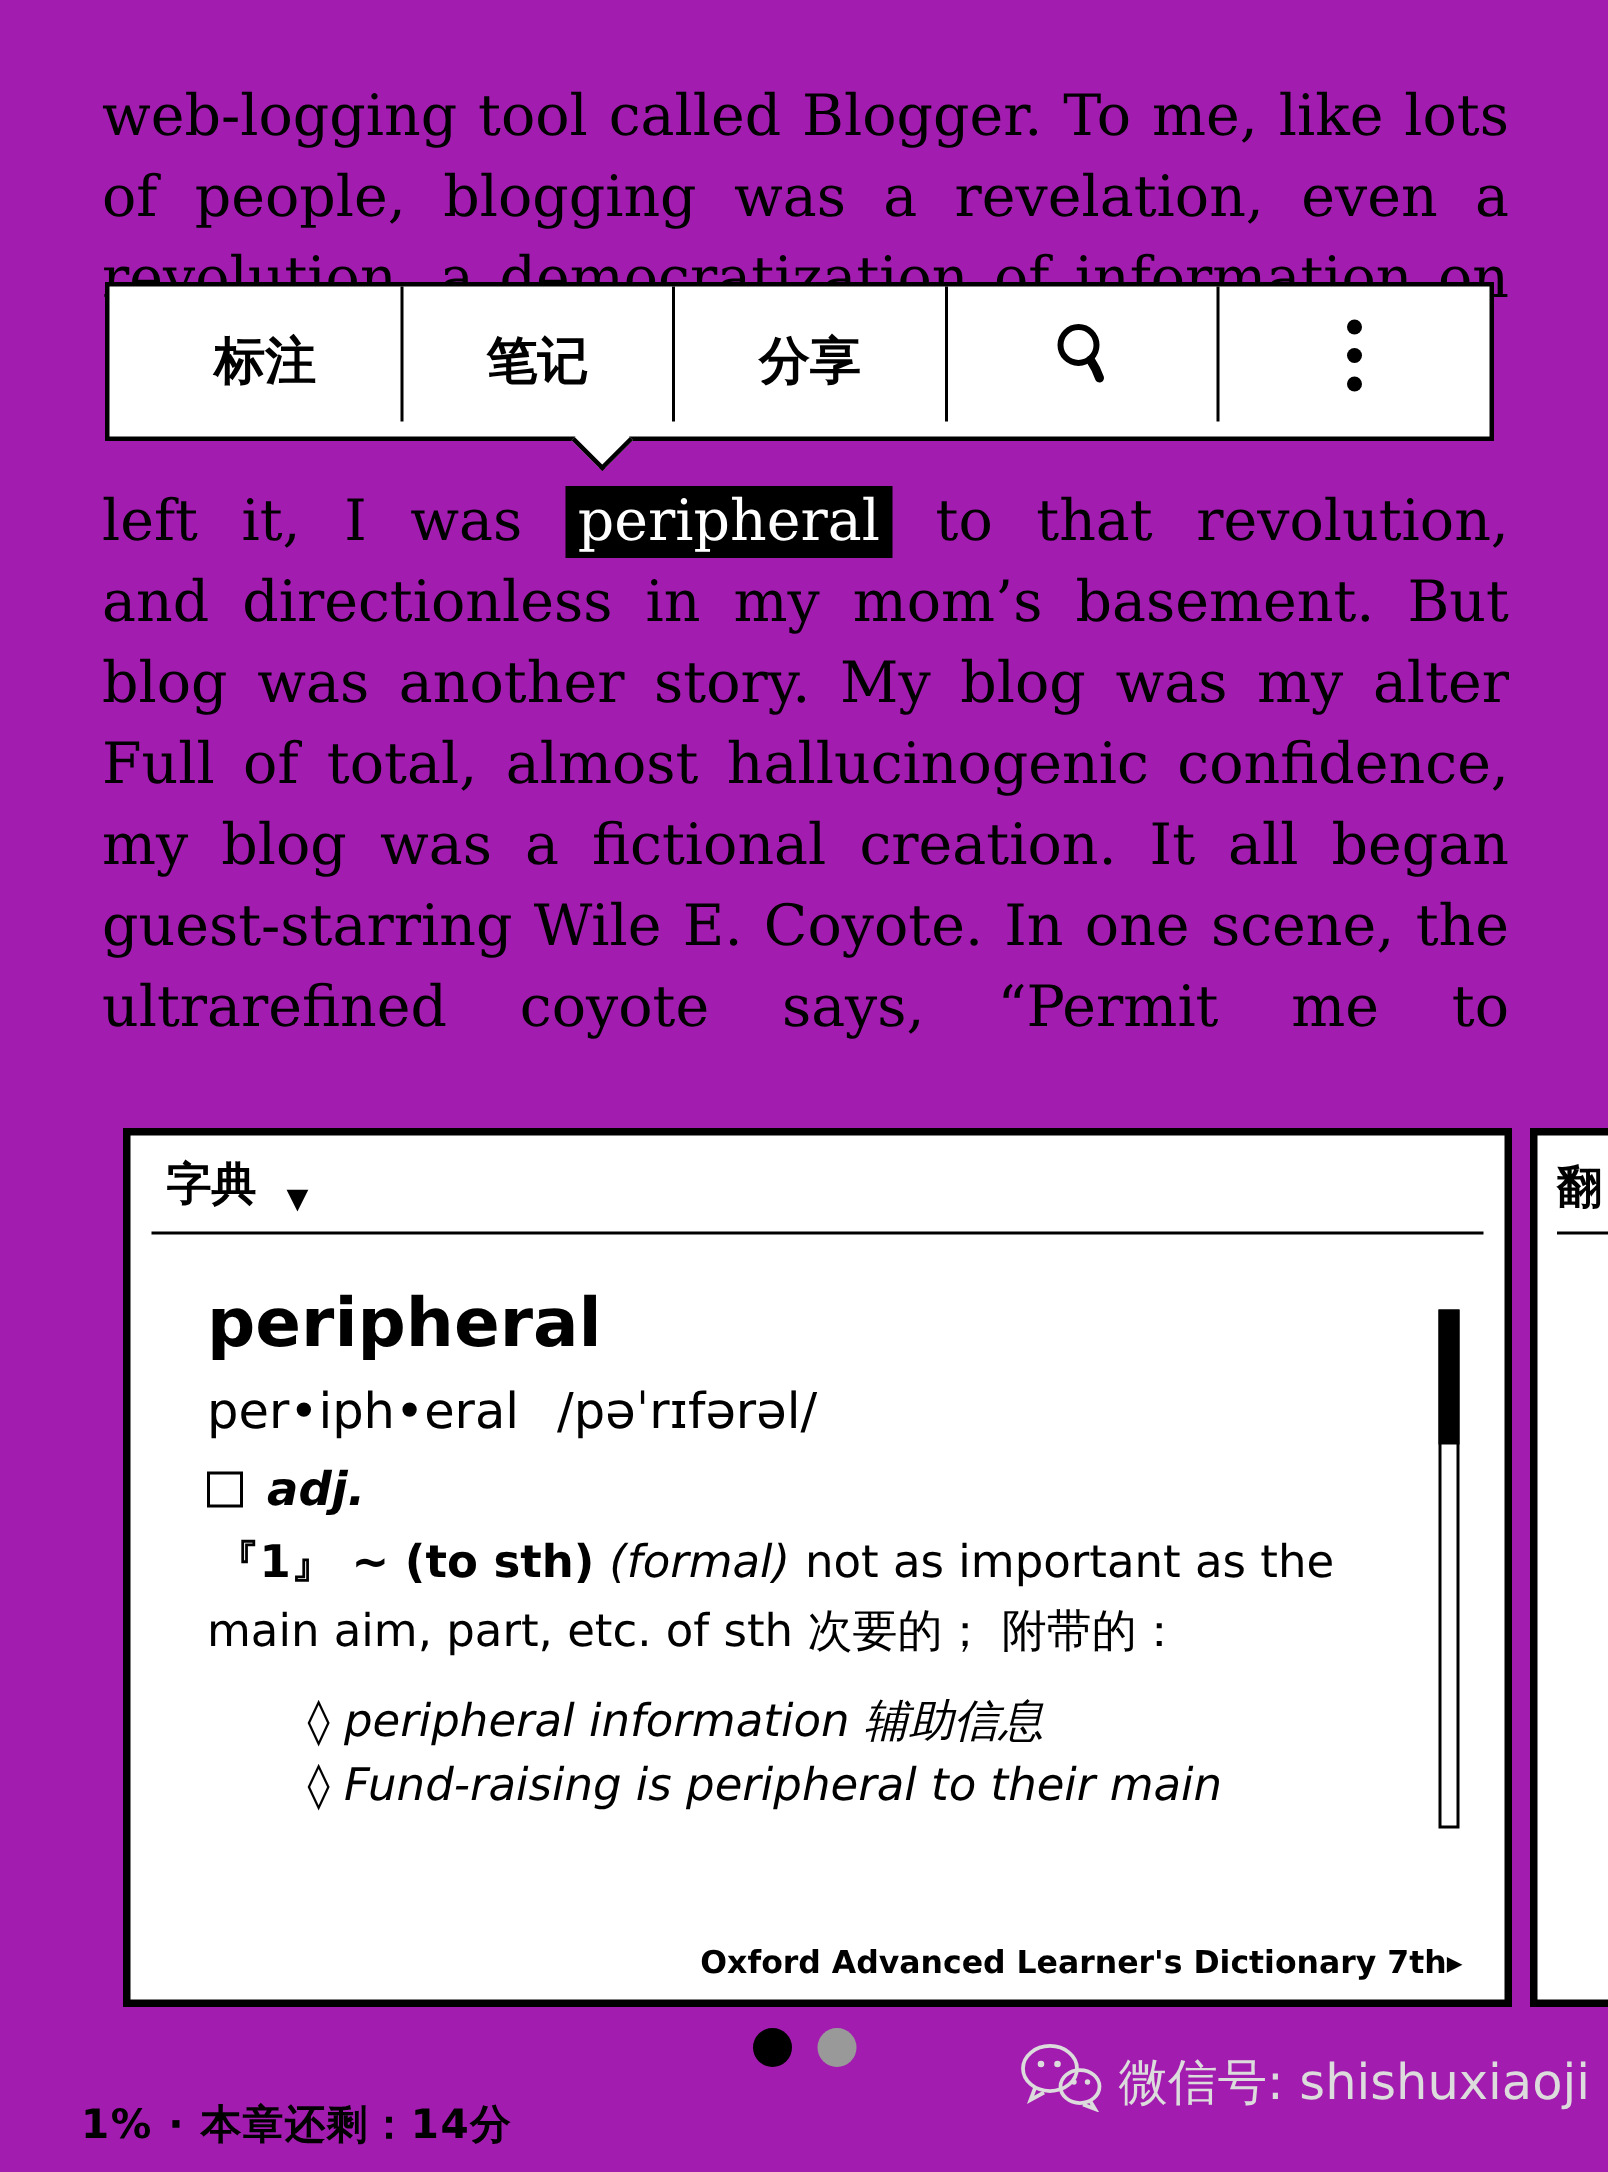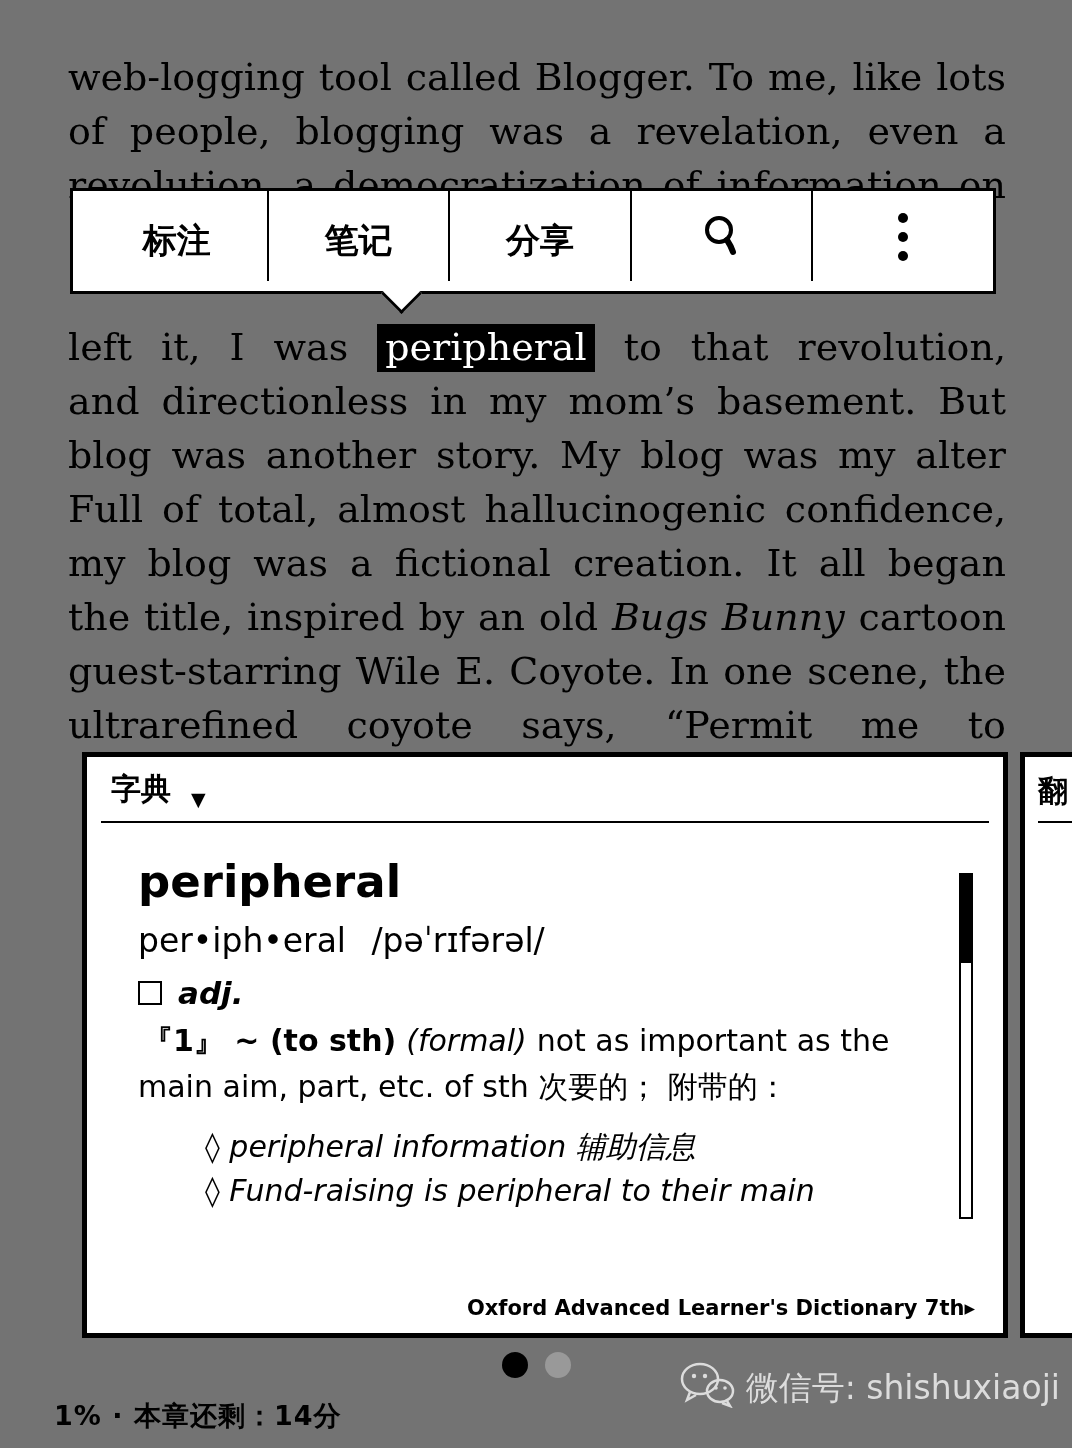--- a/index.html
+++ b/index.html
@@ -1,16 +1,16 @@
 <!DOCTYPE html>
 <html><head>
 <meta charset="utf-8">
 <style>
   html,body { margin:0; padding:0; background:#ffffff; }
-  .page { position:relative; width:1072px; height:1448px; background:#737373; color:#000;
+  .page { position:relative; width:1072px; height:1448px; background:#a21caf; color:#000;
           font-family:"DejaVu Serif", serif; overflow:hidden; }
 
   
   .reading { position:absolute; left:68px; top:50px; width:938px; }
   .bline { height:54px; line-height:54px; font-size:38px; text-align:justify; text-align-last:justify;
            overflow:hidden; }
   .bline.spacer { visibility:hidden; }
   .hl { background:#000; color:#fff; padding:1px 8px 3px 8px; cursor:pointer; }
   .it { font-style:italic; }
 
@@ -79,21 +79,20 @@
     <div class="bline">web-logging tool called Blogger. To me, like lots</div>
     <div class="bline">of people, blogging was a revelation, even a</div>
     <div class="bline">revolution,  a democratization of information on</div>
     <div class="bline spacer">&nbsp;</div>
     <div class="bline spacer">&nbsp;</div>
     <div class="bline"><span>left it, I was </span><span class="hl">peripheral</span><span> to that revolution, broke</span></div>
     <div class="bline">and directionless in my mom’s basement. But my</div>
     <div class="bline">blog was another story. My blog was my alter ego.</div>
     <div class="bline">Full of total, almost hallucinogenic confidence,</div>
     <div class="bline">my blog was a fictional creation. It all began with</div>
-    <div class="bline"><span>the title, inspired by an old </span><span class="it">Bugs Bunny</span><span> cartoon</span></div>
     <div class="bline">guest-starring Wile E. Coyote. In one scene, the</div>
     <div class="bline">ultrarefined coyote says, “Permit me to introduce</div>
   </div>
 
   <div class="toolbar">
     <button class="tcell">标注</button>
     <div class="tsep"></div>
     <button class="tcell">笔记</button>
     <div class="tsep"></div>
     <button class="tcell">分享</button>

